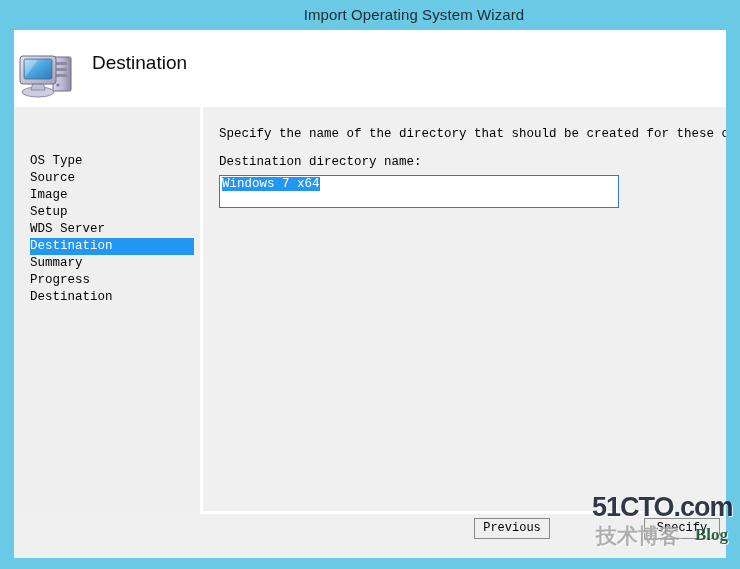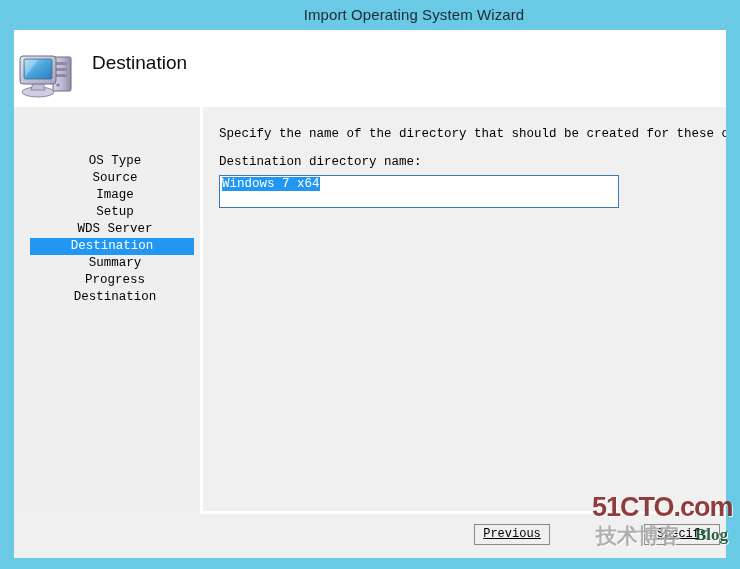--- a/index.html
+++ b/index.html
@@ -108,21 +108,20 @@
     background: #f0f0f0;
   }
 
   .sidebar {
     position: absolute;
     left: 0;
     top: 0;
     width: 186px;
     height: 451px;
     background: #efefef;
-    text-align: center;
   }
   .sidebar-divider {
     position: absolute;
     left: 186px;
     top: 0;
     width: 3px;
     height: 451px;
     background: #ffffff;
   }
   .sidebar-list {
@@ -210,32 +209,31 @@
   .footer {
     position: absolute;
     left: 0;
     top: 484px;
     width: 712px;
     height: 44px;
     background: #f0f0f0;
   }
   .btn {
     position: absolute;
-    top: 10px;
+    top: 4px;
     height: 21px;
     background: #efefef;
     border: 1px solid #8a8a8a;
     box-sizing: border-box;
     font-family: "Liberation Mono", monospace;
     font-size: 12px;
     color: #000000;
     text-align: center;
     line-height: 19px;
     cursor: pointer;
-    text-decoration: underline;
   }
   .btn-previous { left: 460px; width: 76px; }
   .btn-next {
     left: 545px;
     width: 76px;
     border: 1px solid #3a78b5;
     background: #efefef;
     margin-top: 48px;
   }
   .btn-cancel { left: 630px; width: 76px; }
@@ -249,21 +247,21 @@
     height: 60px;
     pointer-events: none;
   }
   .wm-main {
     position: absolute;
     left: 0;
     top: 0;
     font-family: "Liberation Sans", sans-serif;
     font-size: 27px;
     font-weight: bold;
-    color: #7f1d1d;
+    color: #0f172a;
     letter-spacing: -1px;
     opacity: 0.85;
     text-shadow: 1px 1px 0 #ffffff;
   }
   .wm-sub-cn {
     position: absolute;
     left: 4px;
     top: 30px;
     font-family: Liberation Mono, monospace;
     font-size: 21px;

